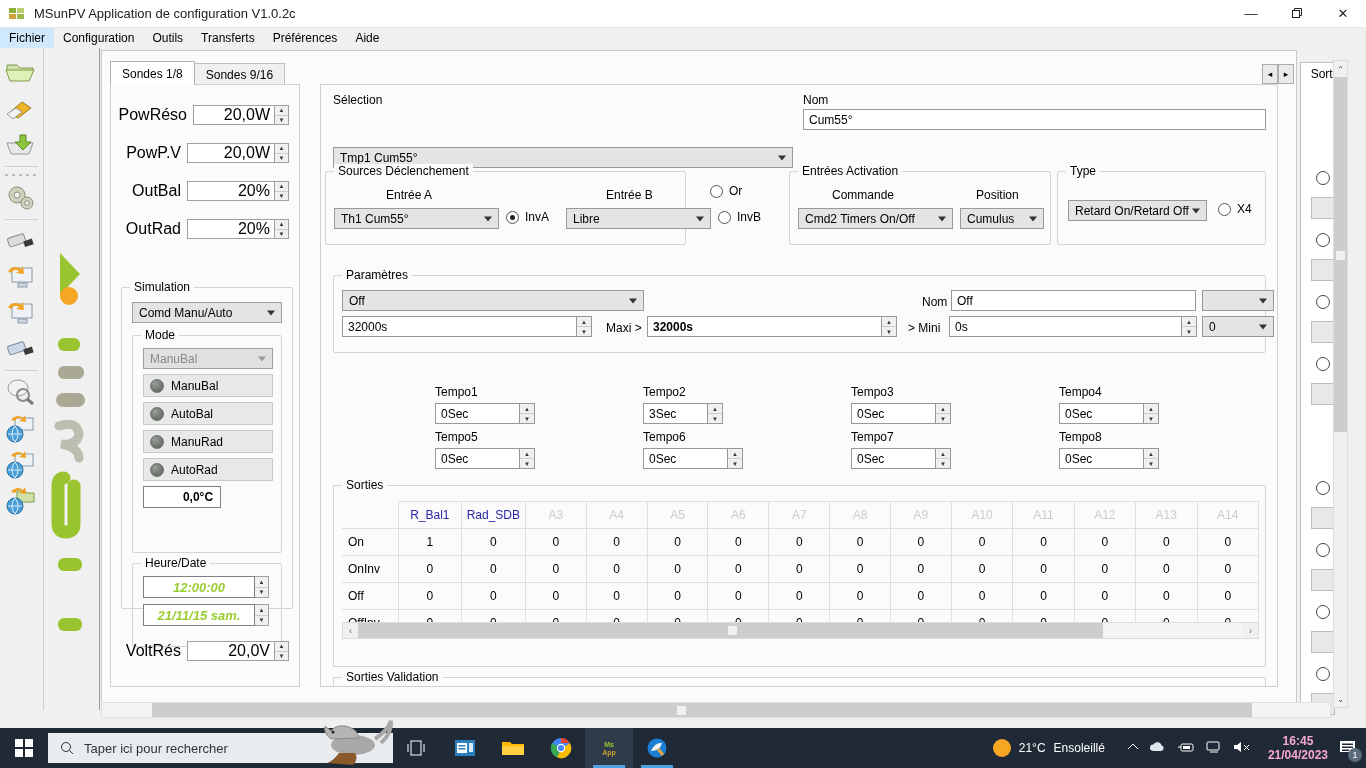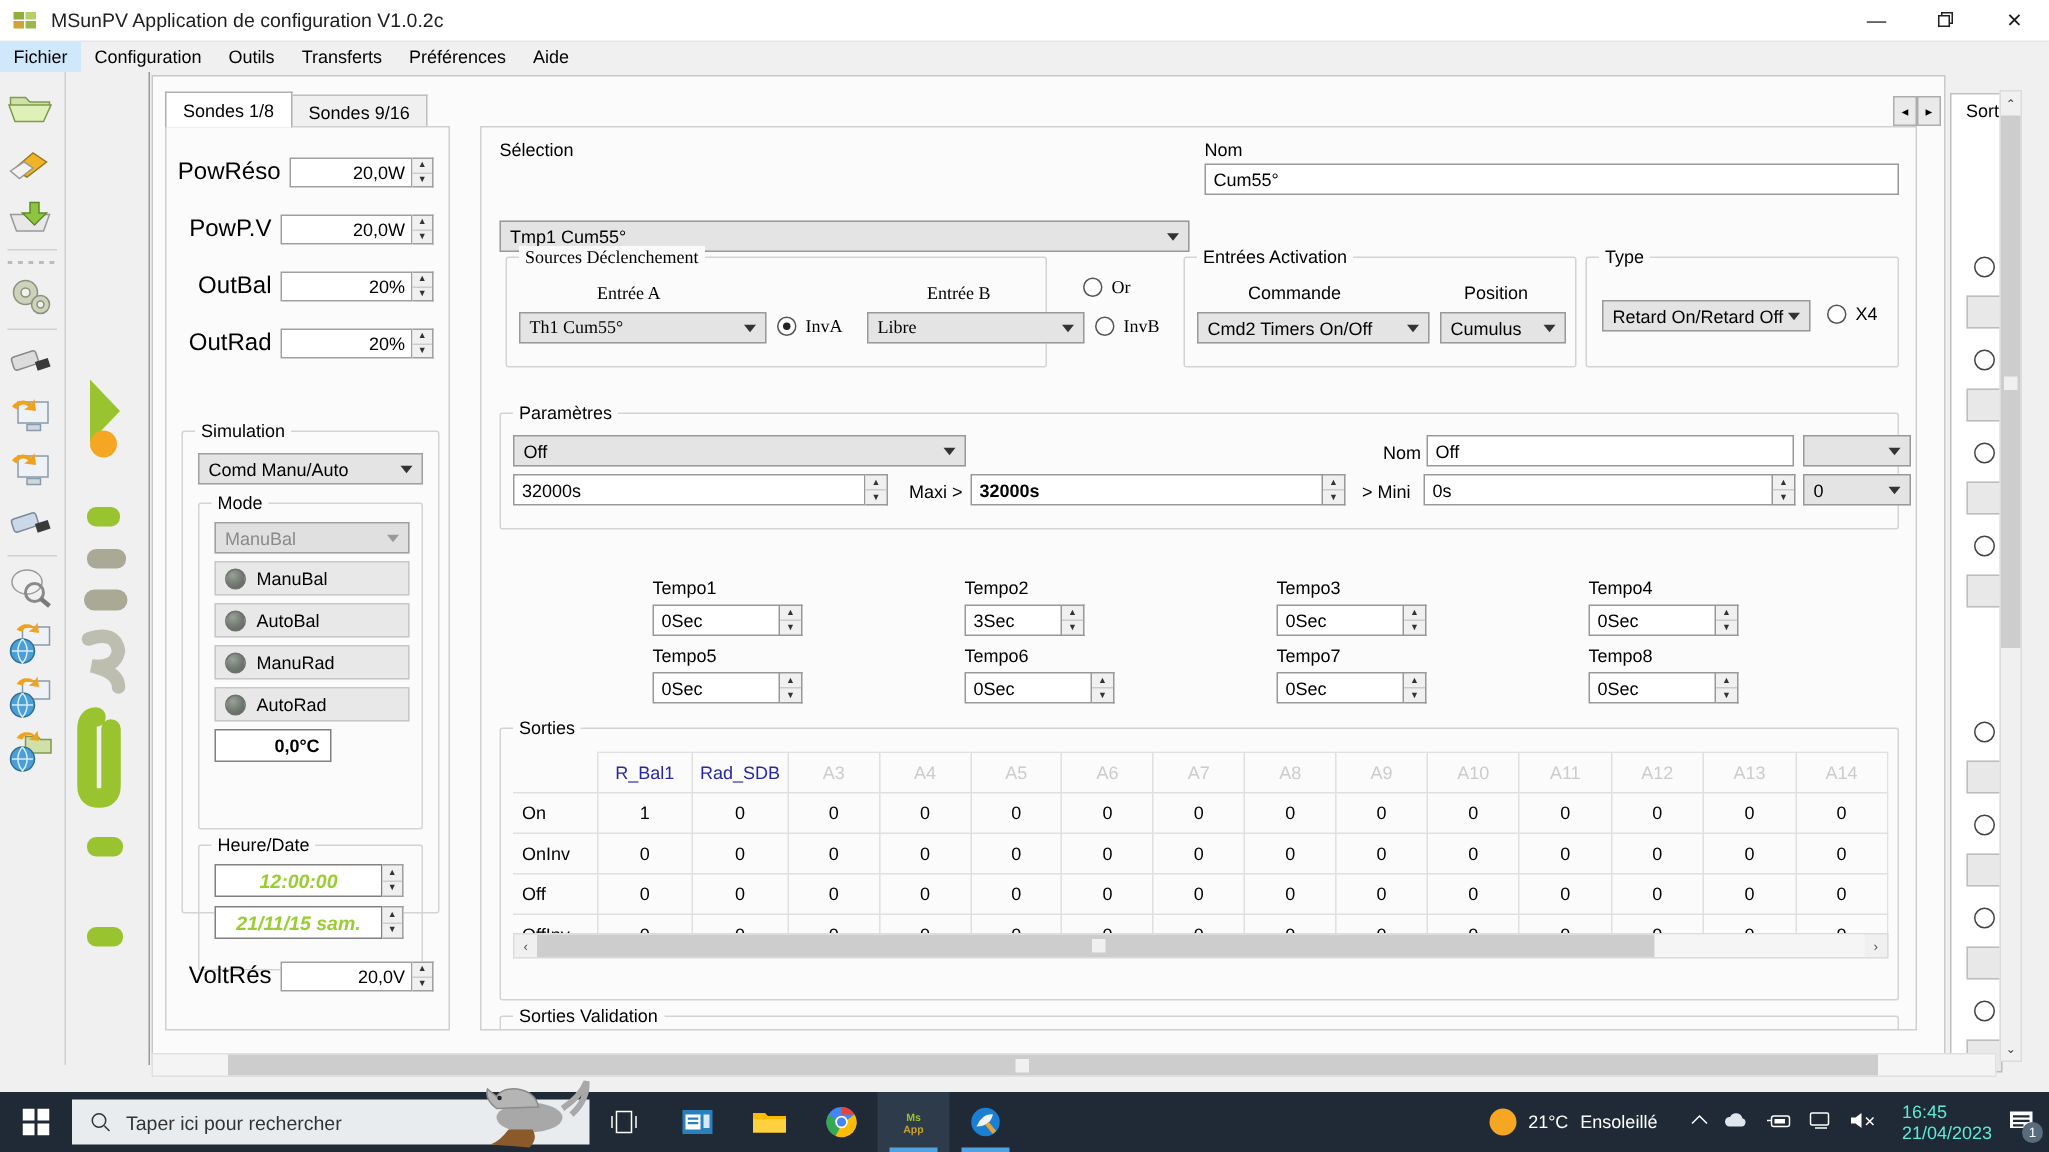--- a/index.html
+++ b/index.html
@@ -77,21 +77,21 @@
   .sondepanel {
     position:absolute; top:84px; left:110px; width:190px; height:603px;
     background:#fbfbfb; border:1px solid #cfcfcf;
   }
   .fieldrow { position:absolute; display:flex; align-items:center; }
   .flabel { font-size:16px; color:#000; }
   .spin { display:flex; align-items:stretch; }
   .spinbox {
     height:20px; border:1px solid #a0a0a0; background:#fff;
     display:flex; align-items:center; justify-content:flex-end;
-    padding:0 4px; font-size:12px; color:#000;
+    padding:0 4px; font-size:16px; color:#000;
   }
   .spinbtns {
     width:14px; border:1px solid #a0a0a0; border-left:none; background:#f0f0f0;
     display:flex; flex-direction:column;
   }
   .spinbtns div { flex:1; display:flex; align-items:center; justify-content:center;
                   font-size:6px; color:#333; line-height:1; }
   .spinbtns div:first-child { border-bottom:1px solid #cdcdcd; }
 
   .group {
@@ -223,21 +223,21 @@
   .startbtn { width:48px; height:40px; display:flex; align-items:center; justify-content:center; }
   .searchbox {
     width:345px; height:30px; background:#e9ecef; display:flex; align-items:center;
     padding-left:12px; gap:10px; font-size:13px; color:#333; position:relative; overflow:visible;
   }
   .tb-app { width:48px; height:40px; display:flex; align-items:center; justify-content:center; position:relative; }
   .tb-app.active { background:#2d3b4a; }
   .tb-app.active::after { content:''; position:absolute; bottom:0; left:8px; right:8px; height:3px; background:#4fa3e3; }
   .tb-app.open::after { content:''; position:absolute; bottom:0; left:8px; right:8px; height:3px; background:#4fa3e3; }
   .tray { margin-left:auto; display:flex; align-items:center; gap:10px; padding-right:8px; color:#fff; font-size:12px; }
-  .clock { line-height:14px; font-size:12px; color:#5eead4; }
+  .clock { text-align:center; line-height:14px; font-size:12px; color:#f9a8d4;font-weight:bold; }
 </style>
 </head>
 <body>
 
 <div id="app">
 
   <div class="titlebar">
     <div class="appicon">
       <svg width="18" height="18" viewBox="0 0 18 18">
         <rect x="1" y="3" width="7" height="5" fill="#8fae3a"></rect>
@@ -500,21 +500,21 @@
   <div class="maincontent">
 
     <div class="lbl" style="top:8px; left:12px;">Sélection</div>
     <div class="combo2" style="top:24px; left:12px; width:460px;margin-top:38px;">
       <span>Tmp1 Cum55°</span>
       <span class="arr"></span>
     </div>
     <div class="lbl" style="top:8px; left:482px;">Nom</div>
     <div class="txt" style="top:24px; left:482px; width:463px;">Cum55°</div>
 
-    <div class="group" style="top:86px; left:16px; width:361px; height:74px;font-family:Liberation Serif, serif;">
+    <div class="group" style="top:86px; left:4px; width:361px; height:74px;">
       <div class="grouptitle">Sources Déclenchement</div>
       <div class="lbl" style="top:16px; left:60px; font-weight:normal;">Entrée A</div>
       <div class="lbl" style="top:16px; left:280px;">Entrée B</div>
       <div style="position:absolute; top:12px; left:384px; display:flex; align-items:center; gap:6px;">
         <span class="radio"></span>
         <span style="font-size:12px;">Or</span>
       </div>
       <div class="combo2" style="top:36px; left:8px; width:165px;">
         <span>Th1 Cum55°</span>
         <span class="arr"></span>

